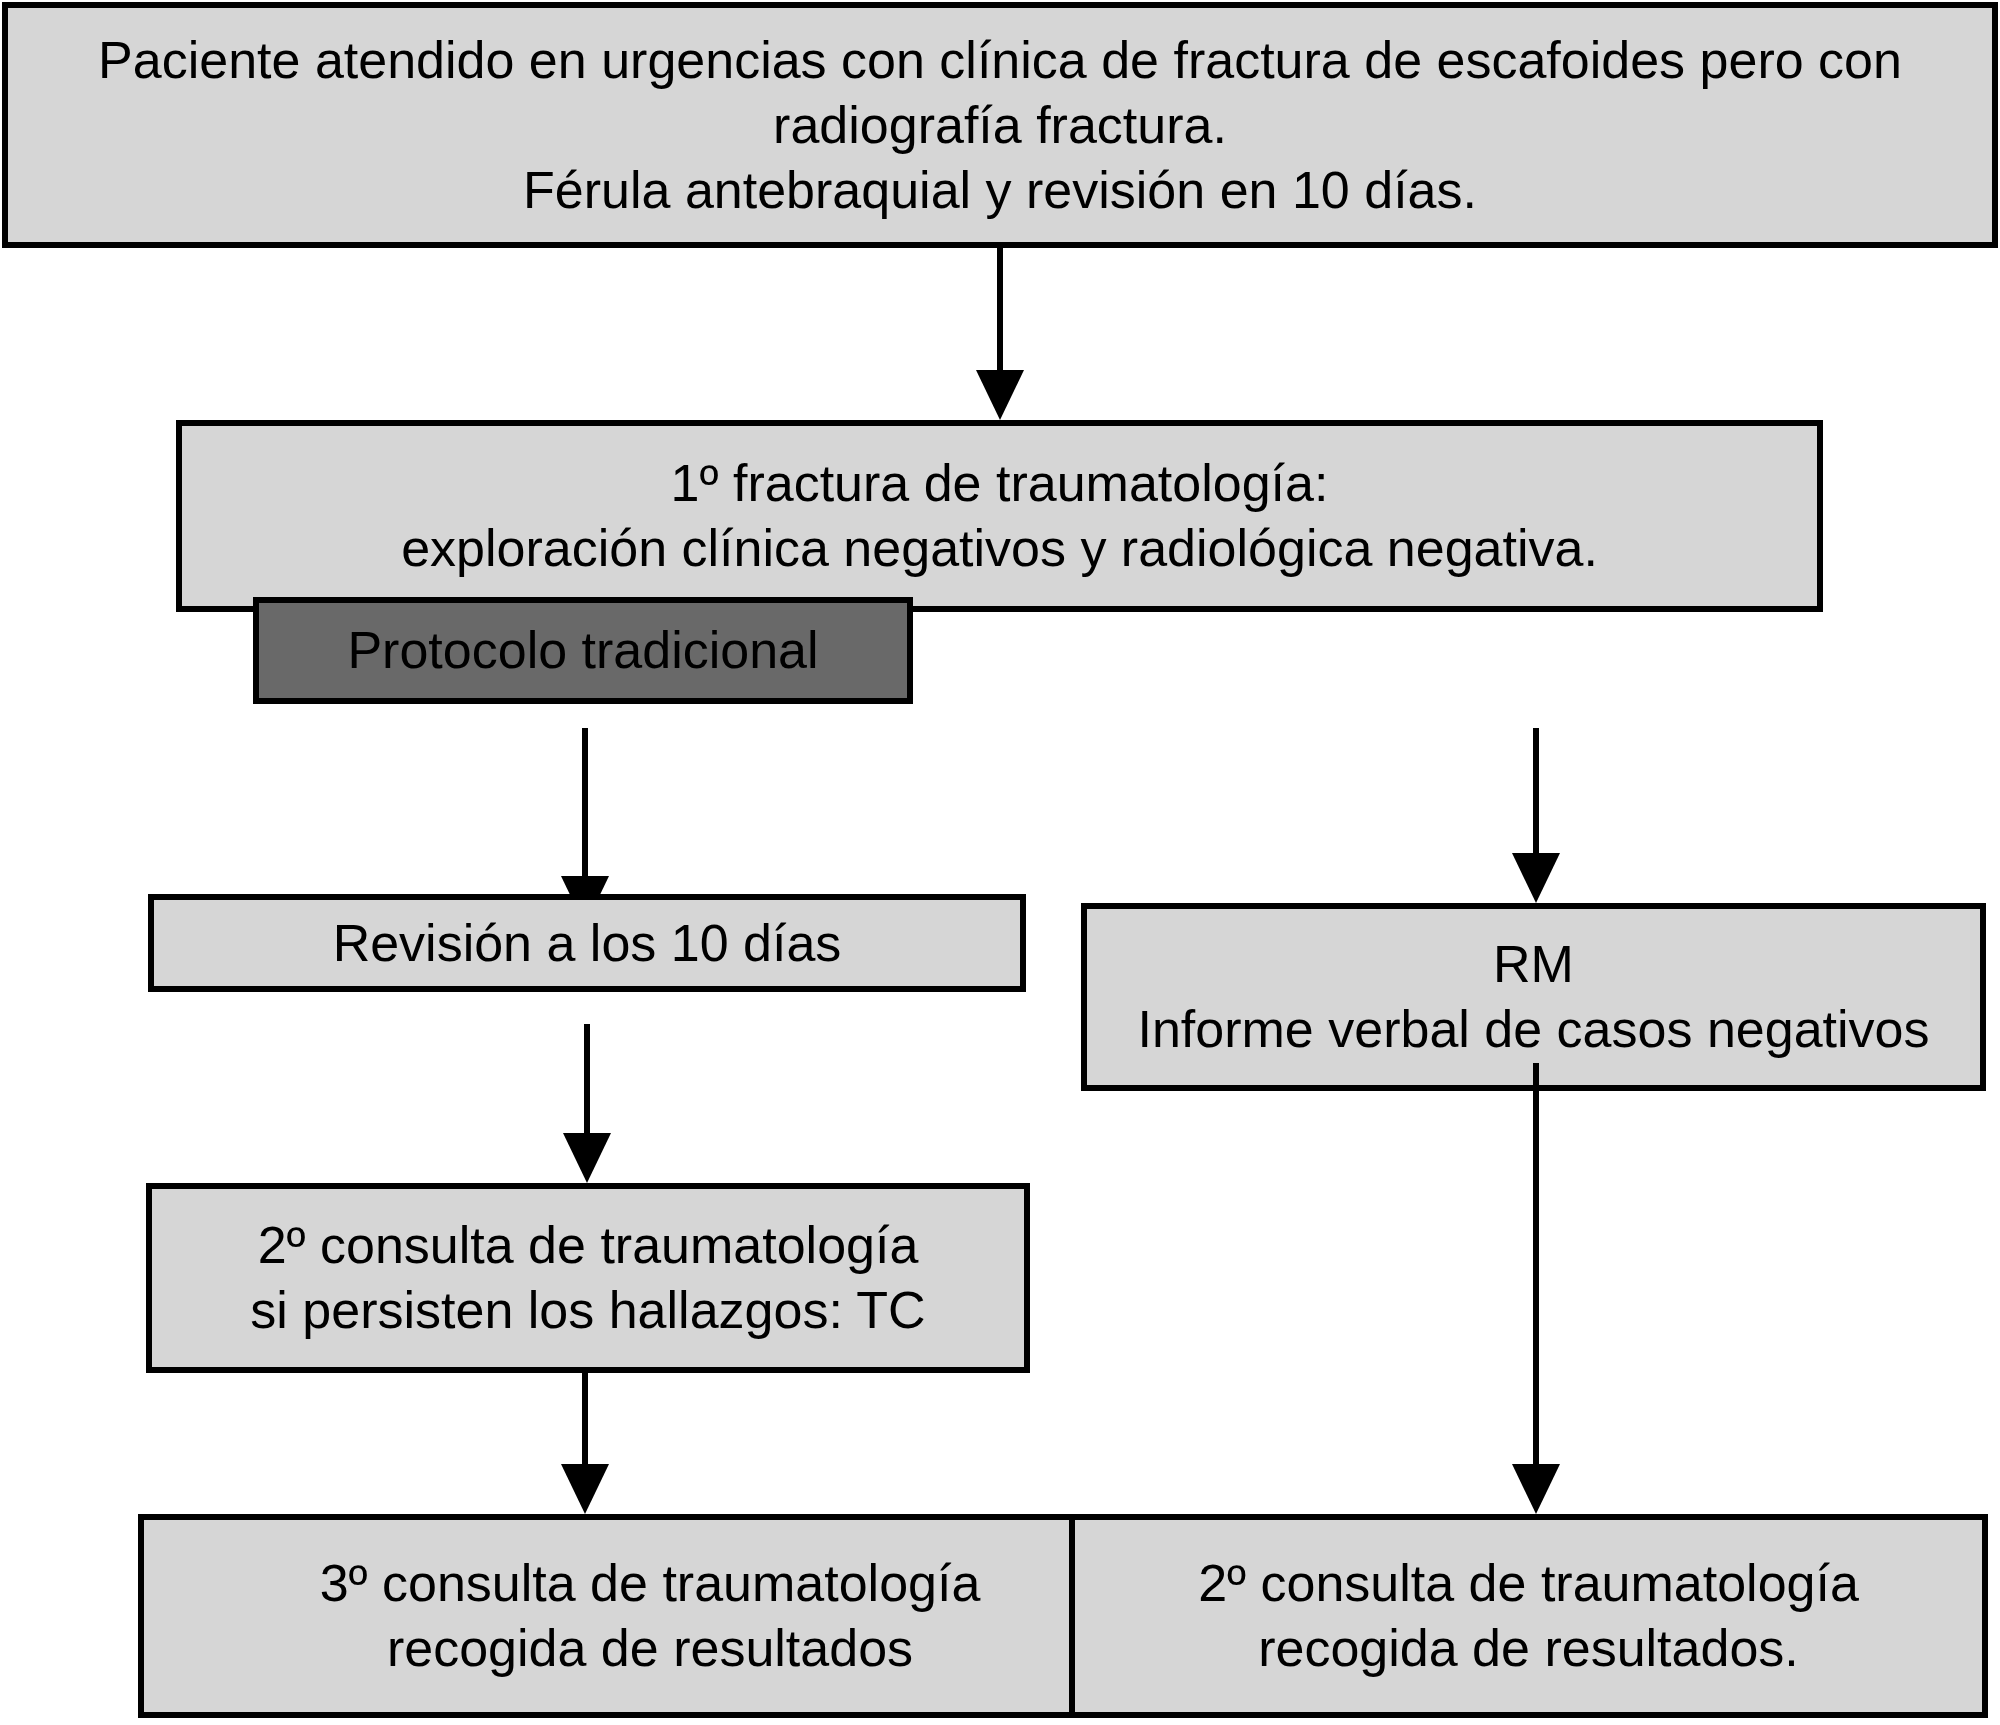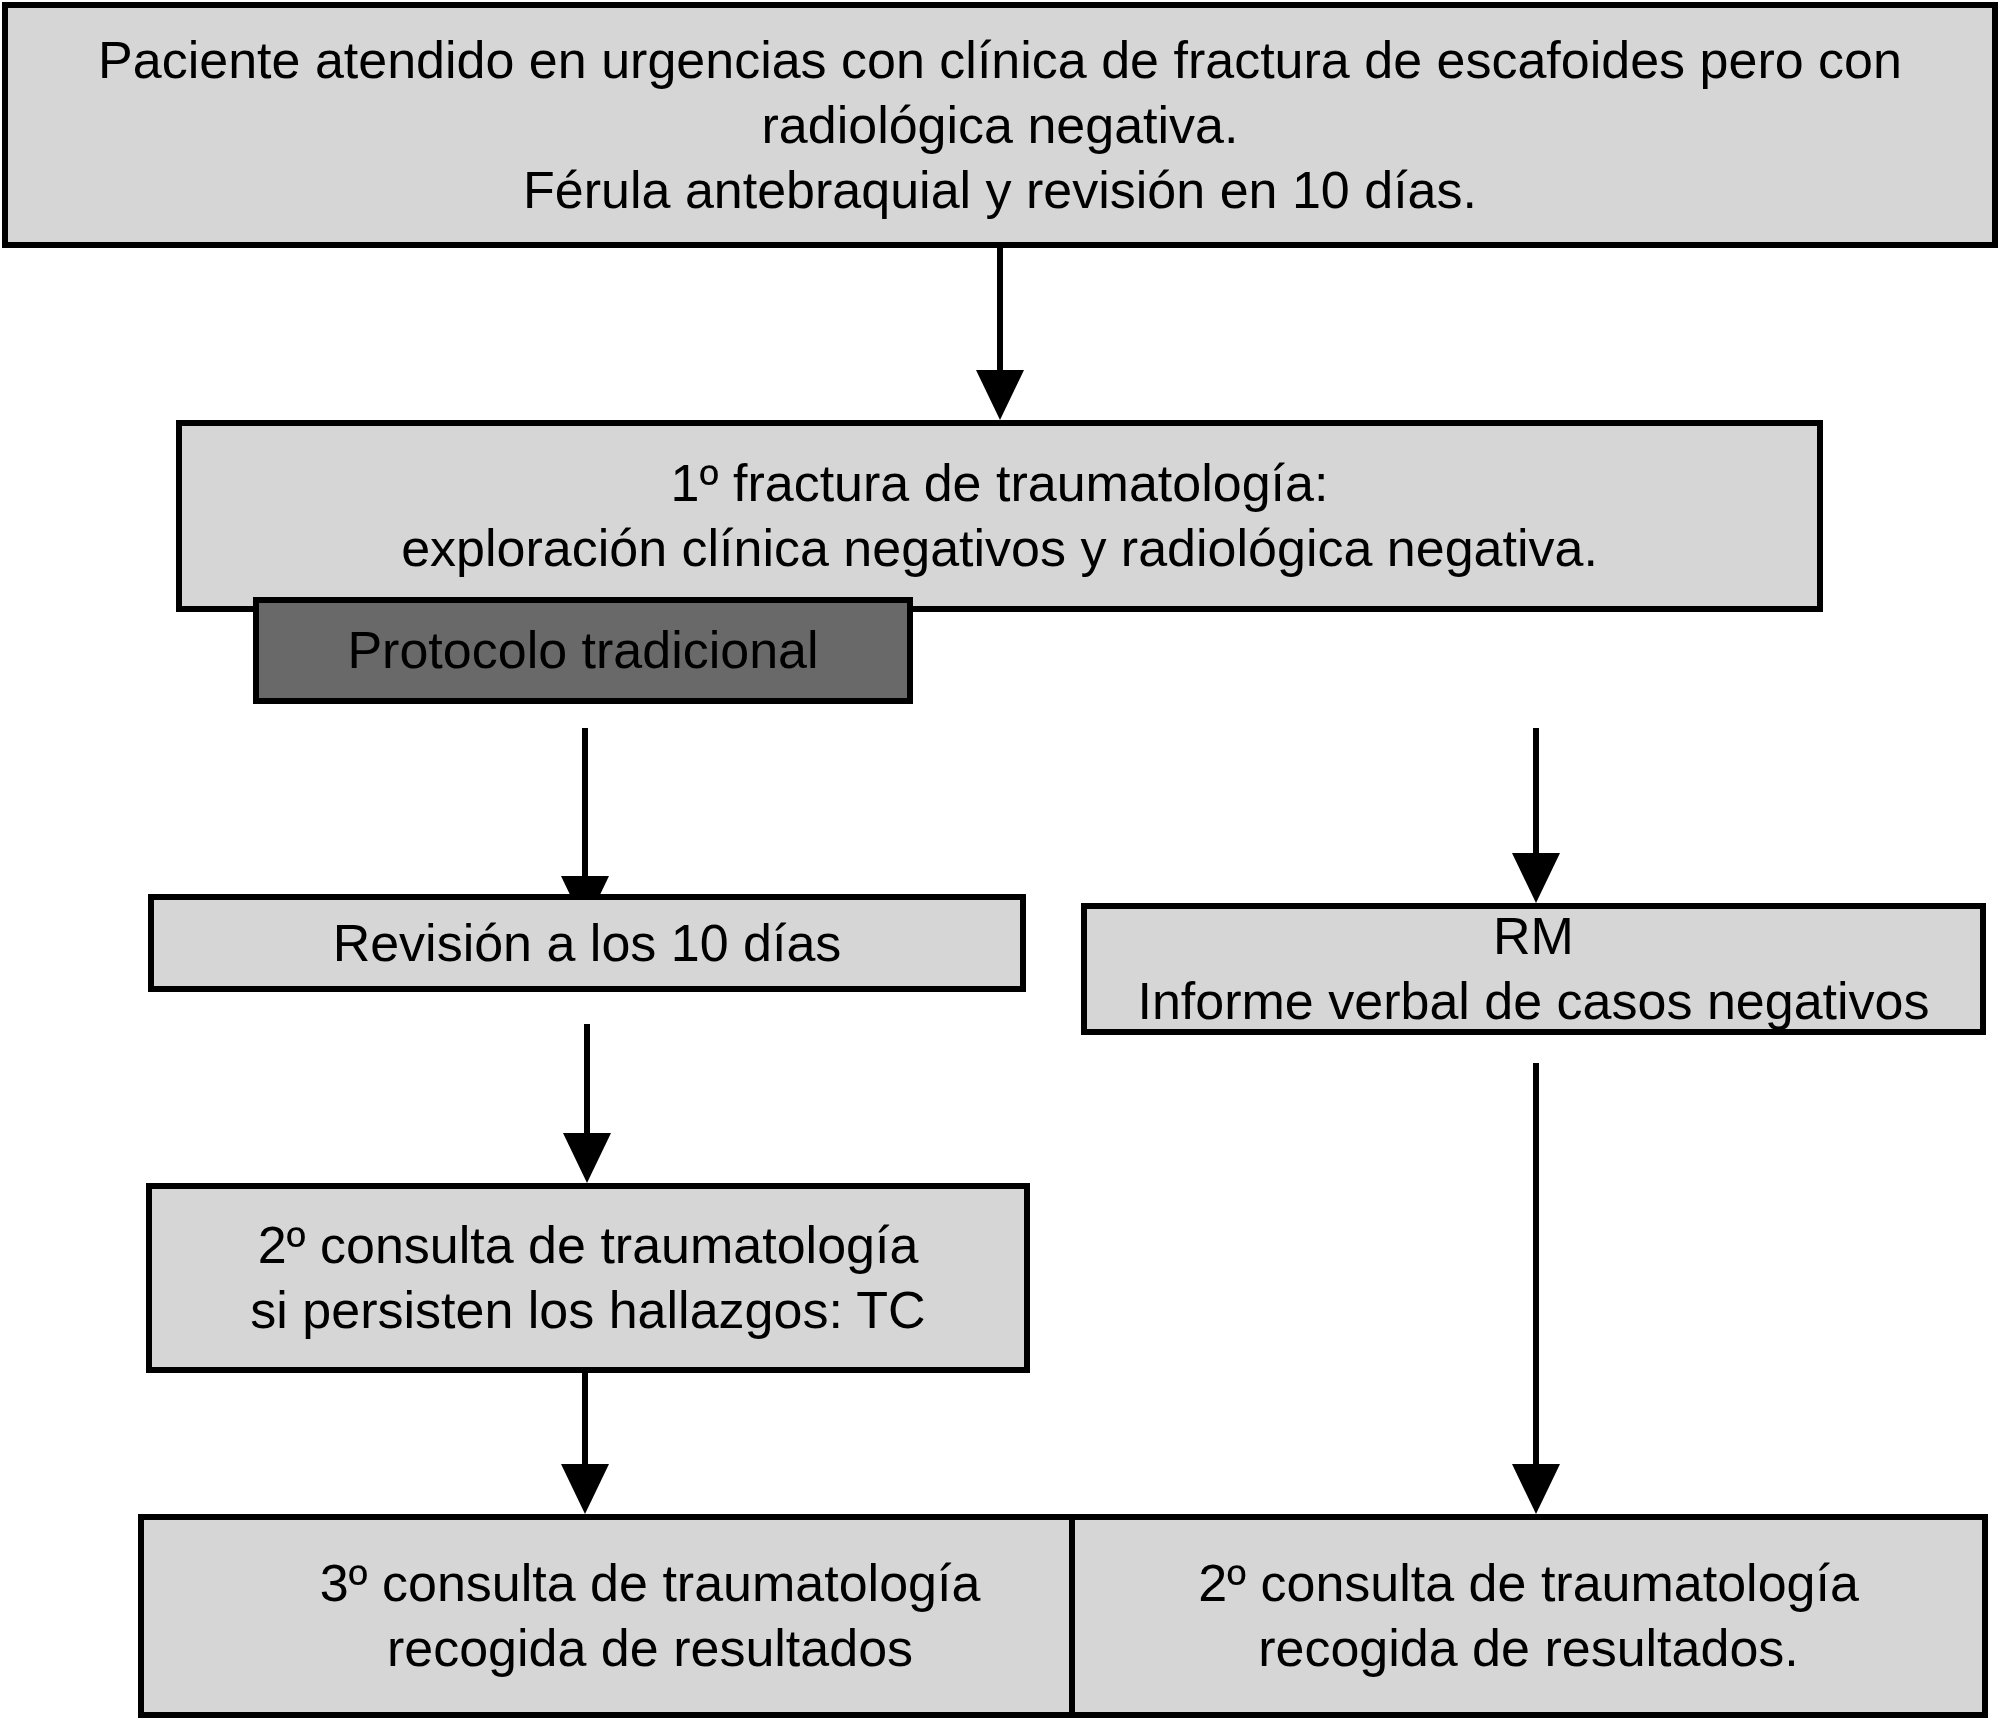--- a/index.html
+++ b/index.html
@@ -65,21 +65,21 @@
     border-top: 50px solid var(--line-color);
   }
 </style>
 </head>
 <body>
 
 <div class="canvas">
 
   <div class="node" style="left:2px; top:2px; width:1996px; height:246px;">
     <div class="line">Paciente atendido en urgencias con clínica de fractura de escafoides pero con</div>
-    <div class="line">radiológica negativa.</div>
+    <div class="line">radiografía fractura.</div>
     <div class="line">Férula antebraquial y revisión en 10 días.</div>
   </div>
 
   <div class="arrow" style="left:976px; top:248px; height:172px;">
     <span class="shaft"></span>
     <span class="head"></span>
   </div>
 
   <div class="node" style="left:176px; top:420px; width:1647px; height:192px;">
     <div class="line">1º fractura de traumatología:</div>
@@ -118,21 +118,21 @@
   <div class="node" style="left:138px; top:1514px; width:1024px; height:204px;">
     <div class="line">3º consulta de traumatología</div>
     <div class="line">recogida de resultados</div>
   </div>
 
   <div class="arrow" style="left:1512px; top:728px; height:175px;">
     <span class="shaft"></span>
     <span class="head"></span>
   </div>
 
-  <div class="node" style="left:1081px; top:903px; width:905px; height:132px;">
+  <div class="node" style="left:1081px; top:903px; width:905px; height:188px;">
     <div class="line">RM</div>
     <div class="line">Informe verbal de casos negativos</div>
   </div>
 
   <div class="arrow" style="left:1512px; top:1063px; height:451px;">
     <span class="shaft"></span>
     <span class="head"></span>
   </div>
 
   <div class="node" style="left:1069px; top:1514px; width:919px; height:204px;">

